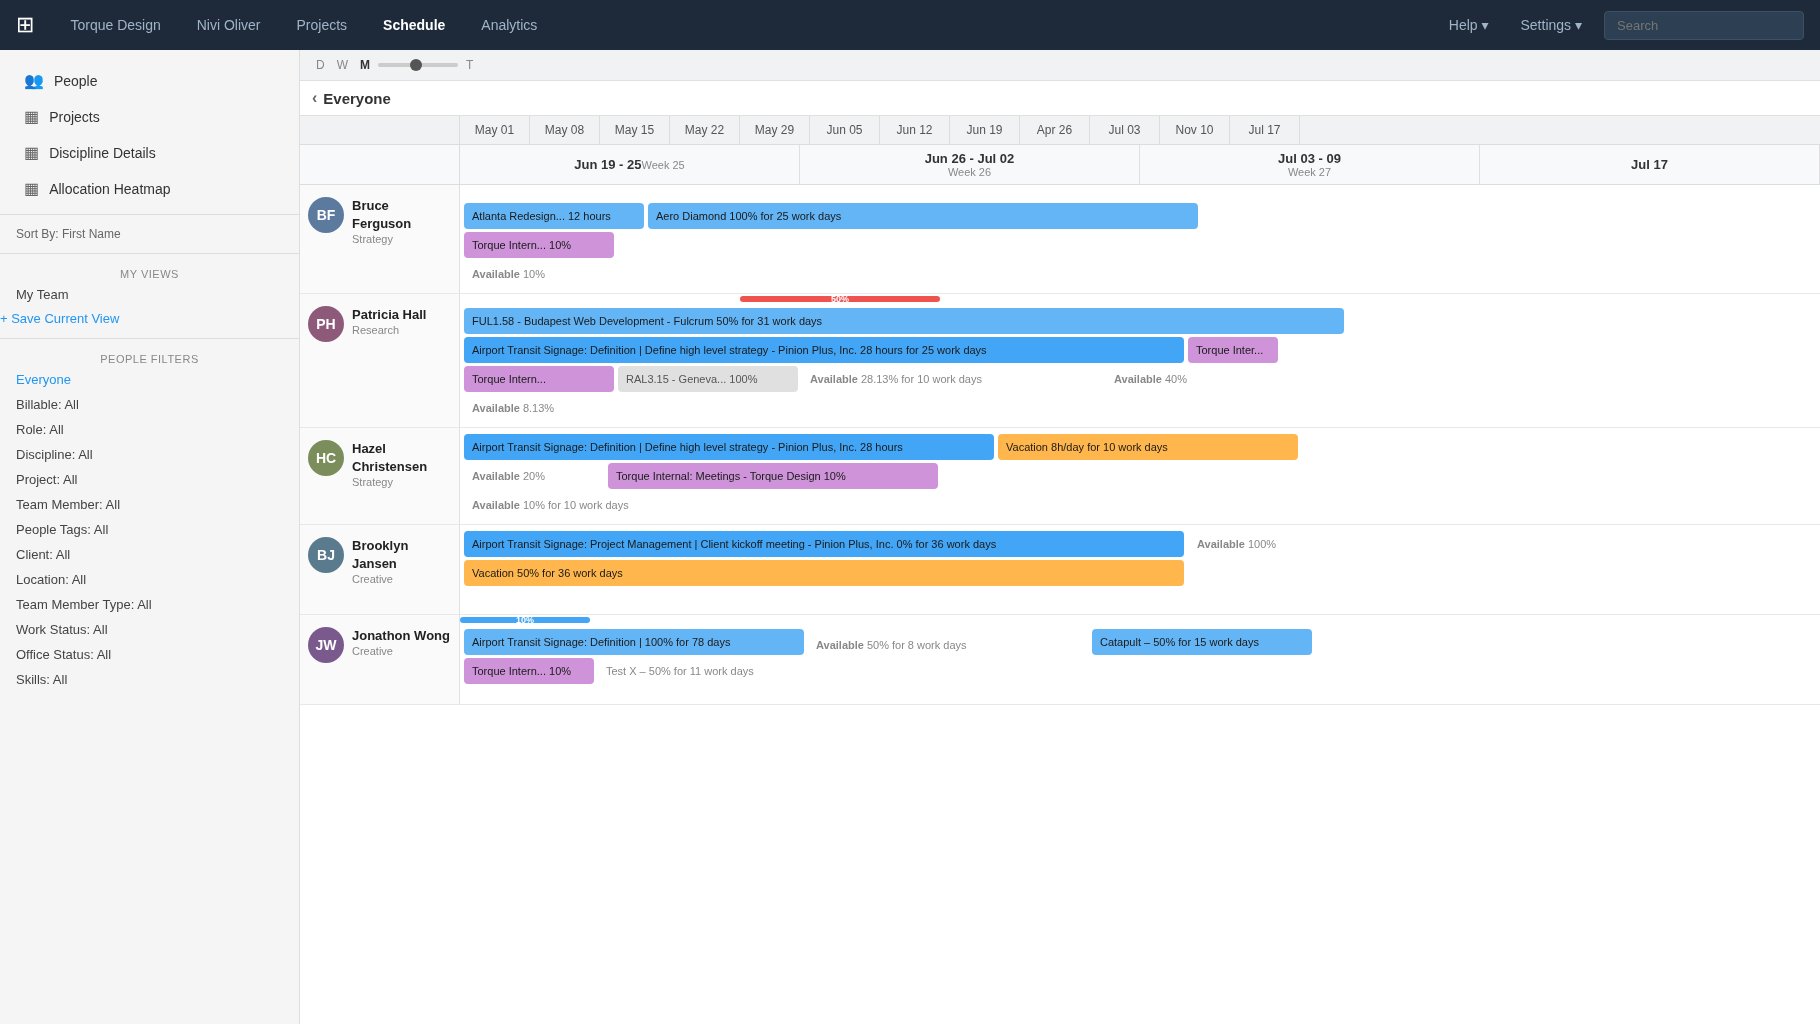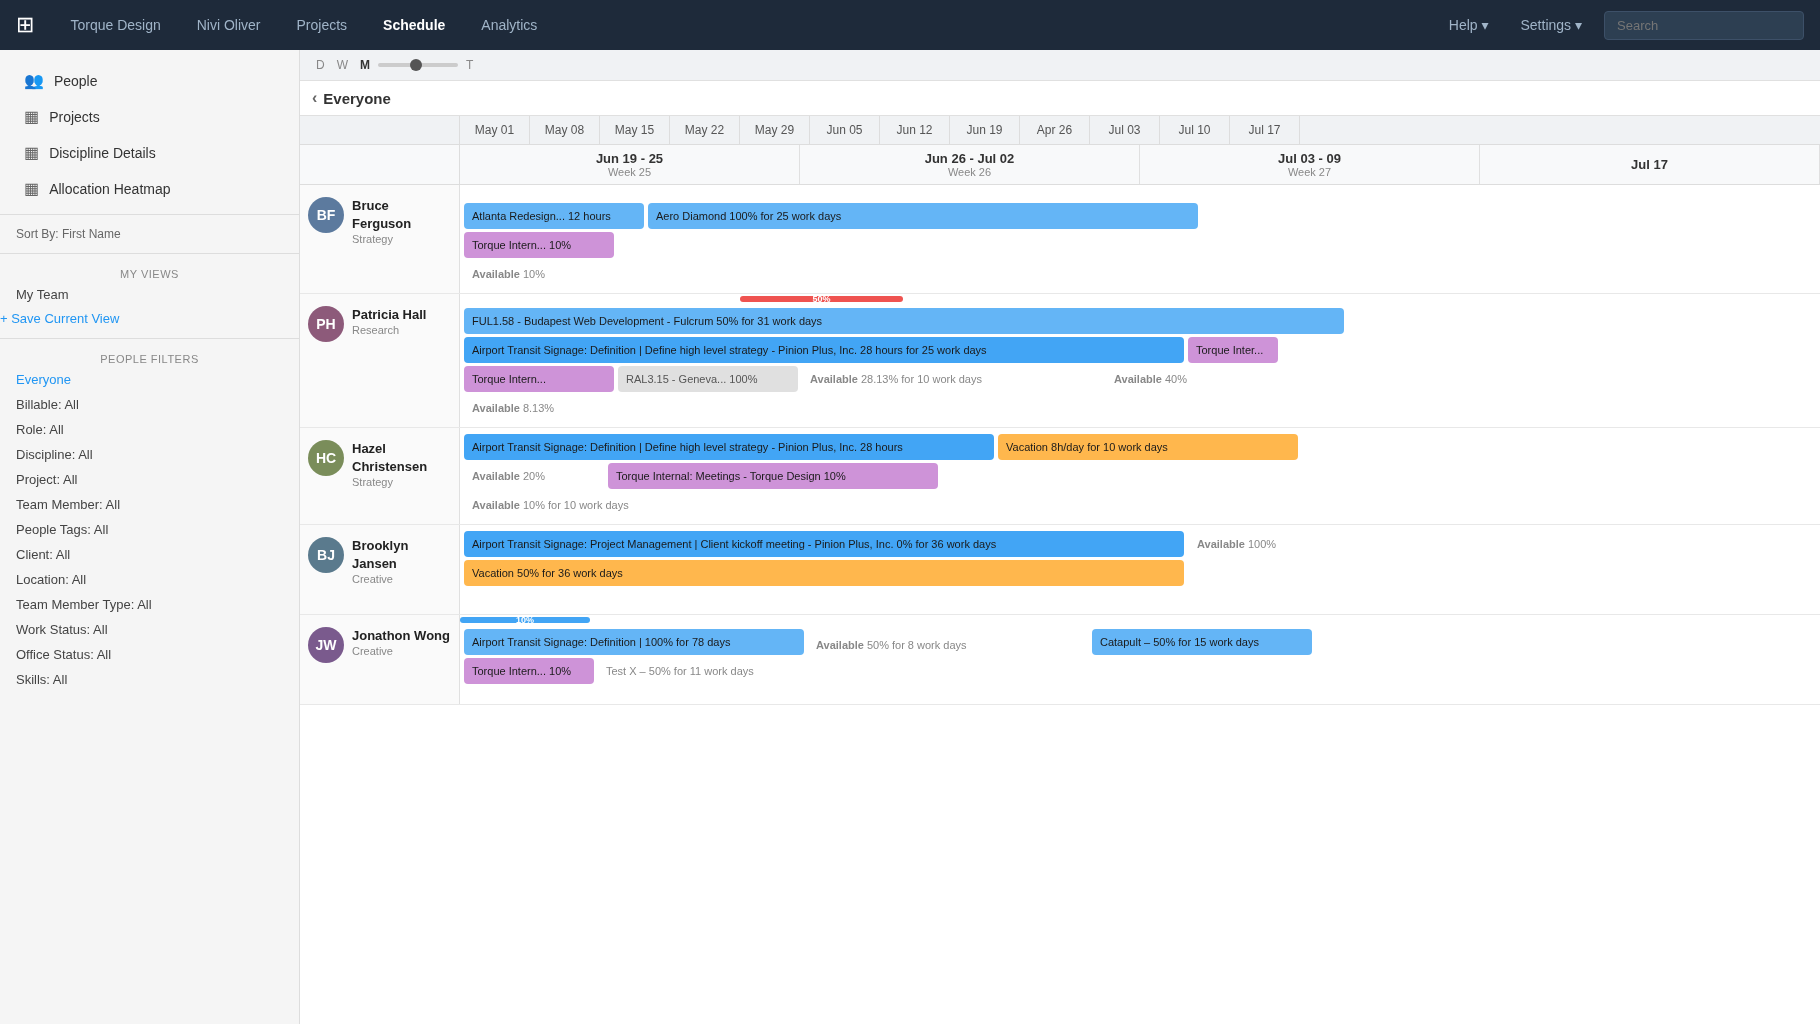--- a/index.html
+++ b/index.html
@@ -226,29 +226,29 @@
           <div style="border-right: 1px solid rgb(221, 221, 221); font-size: 12px; color: rgb(85, 85, 85); padding: 4px 8px; min-width: 70px; display: flex; align-items: center; justify-content: center; height: 28px;">May 01</div>
           <div style="border-right: 1px solid rgb(221, 221, 221); font-size: 12px; color: rgb(85, 85, 85); padding: 4px 8px; min-width: 70px; display: flex; align-items: center; justify-content: center; height: 28px;">May 08</div>
           <div style="border-right: 1px solid rgb(221, 221, 221); font-size: 12px; color: rgb(85, 85, 85); padding: 4px 8px; min-width: 70px; display: flex; align-items: center; justify-content: center; height: 28px;">May 15</div>
           <div style="border-right: 1px solid rgb(221, 221, 221); font-size: 12px; color: rgb(85, 85, 85); padding: 4px 8px; min-width: 70px; display: flex; align-items: center; justify-content: center; height: 28px;">May 22</div>
           <div style="border-right: 1px solid rgb(221, 221, 221); font-size: 12px; color: rgb(85, 85, 85); padding: 4px 8px; min-width: 70px; display: flex; align-items: center; justify-content: center; height: 28px;">May 29</div>
           <div style="border-right: 1px solid rgb(221, 221, 221); font-size: 12px; color: rgb(85, 85, 85); padding: 4px 8px; min-width: 70px; display: flex; align-items: center; justify-content: center; height: 28px;">Jun 05</div>
           <div style="border-right: 1px solid rgb(221, 221, 221); font-size: 12px; color: rgb(85, 85, 85); padding: 4px 8px; min-width: 70px; display: flex; align-items: center; justify-content: center; height: 28px;">Jun 12</div>
           <div style="border-right: 1px solid rgb(221, 221, 221); font-size: 12px; color: rgb(85, 85, 85); padding: 4px 8px; min-width: 70px; display: flex; align-items: center; justify-content: center; height: 28px;">Jun 19</div>
           <div style="border-right: 1px solid rgb(221, 221, 221); font-size: 12px; color: rgb(85, 85, 85); padding: 4px 8px; min-width: 70px; display: flex; align-items: center; justify-content: center; height: 28px;">Apr 26</div>
           <div style="border-right: 1px solid rgb(221, 221, 221); font-size: 12px; color: rgb(85, 85, 85); padding: 4px 8px; min-width: 70px; display: flex; align-items: center; justify-content: center; height: 28px;">Jul 03</div>
-          <div style="border-right: 1px solid rgb(221, 221, 221); font-size: 12px; color: rgb(85, 85, 85); padding: 4px 8px; min-width: 70px; display: flex; align-items: center; justify-content: center; height: 28px;">Jul 10</div>
+          <div style="border-right: 1px solid rgb(221, 221, 221); font-size: 12px; color: rgb(85, 85, 85); padding: 4px 8px; min-width: 70px; display: flex; align-items: center; justify-content: center; height: 28px;">Nov 10</div>
           <div style="border-right: 1px solid rgb(221, 221, 221); font-size: 12px; color: rgb(85, 85, 85); padding: 4px 8px; min-width: 70px; display: flex; align-items: center; justify-content: center; height: 28px;">Jul 17</div>
         </div>
     </div>
 
     <div style="display:flex;border-bottom:1px solid #ddd;background:#f8f9fa;">
       <div style="width:160px;flex-shrink:0;border-right:1px solid #ddd;"></div>
       <div id="week-headers-container" style="display:flex;flex:1;overflow:hidden;">
-          <div style="flex: 1 1 0%; display: flex; flex-direction: column; align-items: center; justify-content: center; border-right: 1px solid rgb(224, 224, 224); padding: 6px 4px; min-width: 140px;">
+          <div style="flex: 1 1 0%; display: flex; flex-direction: row; align-items: center; justify-content: center; border-right: 1px solid rgb(224, 224, 224); padding: 6px 4px; min-width: 140px;">
             <span style="font-size:13px;font-weight:600;color:#333;">Jun 19 - 25</span>
             <span style="font-size:11px;color:#888;">Week 25</span>
           </div>
           <div style="flex: 1 1 0%; display: flex; flex-direction: column; align-items: center; justify-content: center; border-right: 1px solid rgb(224, 224, 224); padding: 6px 4px; min-width: 140px;">
             <span style="font-size:13px;font-weight:600;color:#333;">Jun 26 - Jul 02</span>
             <span style="font-size:11px;color:#888;">Week 26</span>
           </div>
           <div style="flex: 1 1 0%; display: flex; flex-direction: column; align-items: center; justify-content: center; border-right: 1px solid rgb(224, 224, 224); padding: 6px 4px; min-width: 140px;">
             <span style="font-size:13px;font-weight:600;color:#333;">Jul 03 - 09</span>
             <span style="font-size:11px;color:#888;">Week 27</span>
@@ -284,21 +284,21 @@
         </div>
         <div style="display: flex; border-bottom: 1px solid rgb(232, 232, 232); min-height: 90px;">
           <div style="width: 160px; flex-shrink: 0; display: flex; align-items: flex-start; padding: 12px 8px; gap: 8px; border-right: 1px solid rgb(224, 224, 224); background: rgb(250, 250, 250);">
             <div class="avatar av-patricia">PH</div>
             <div>
               <div style="font-size: 13px; font-weight: 600; color: rgb(34, 34, 34); line-height: 1.4;">Patricia Hall</div>
               <div style="font-size: 11px; color: rgb(136, 136, 136);">Research</div>
             </div>
           </div>
           <div style="flex: 1 1 0%; display: flex; flex-direction: column; gap: 3px; padding: 6px 4px; position: relative; overflow: hidden;">
-            <div style="position: absolute; top: 2px; left: 280px; width: 163px; height: 6px; background: rgb(239, 83, 80); border-radius: 3px; display: flex; align-items: center; justify-content: center; font-size: 9px; color: rgb(255, 255, 255); font-weight: 600; z-index: 5;">50%</div>
+            <div style="position: absolute; top: 2px; left: 280px; width: 200px; height: 6px; background: rgb(239, 83, 80); border-radius: 3px; display: flex; align-items: center; justify-content: center; font-size: 9px; color: rgb(255, 255, 255); font-weight: 600; z-index: 5;">50%</div>
             <div style="display: flex; gap: 4px; align-items: center; min-height: 26px; margin-top: 8px;">
               <div class="task-bar bar-blue" title="FUL1.58 - Budapest Web Development - Fulcrum 50% for 31 work days" style="min-width: 880px; max-width: 880px;">FUL1.58 - Budapest Web Development - Fulcrum 50% for 31 work days</div>
             </div>
             <div style="display: flex; gap: 4px; align-items: center; min-height: 26px; margin-top: 0px;">
               <div class="task-bar bar-blue-dark" title="Airport Transit Signage: Definition | Define high level strategy - Pinion Plus, Inc. 28 hours for 25 work days" style="min-width: 720px; max-width: 720px;">Airport Transit Signage: Definition | Define high level strategy - Pinion Plus, Inc. 28 hours for 25 work days</div>
               <div class="task-bar bar-purple" title="Torque Inter..." style="min-width: 90px; max-width: 90px;">Torque Inter...</div>
             </div>
             <div style="display: flex; gap: 4px; align-items: center; min-height: 26px; margin-top: 0px;">
               <div class="task-bar bar-purple" title="Torque Intern..." style="min-width: 150px; max-width: 150px;">Torque Intern...</div>
               <div class="task-bar bar-gray" title="RAL3.15 - Geneva... 100%" style="min-width: 180px; max-width: 180px;">RAL3.15 - Geneva... 100%</div>

